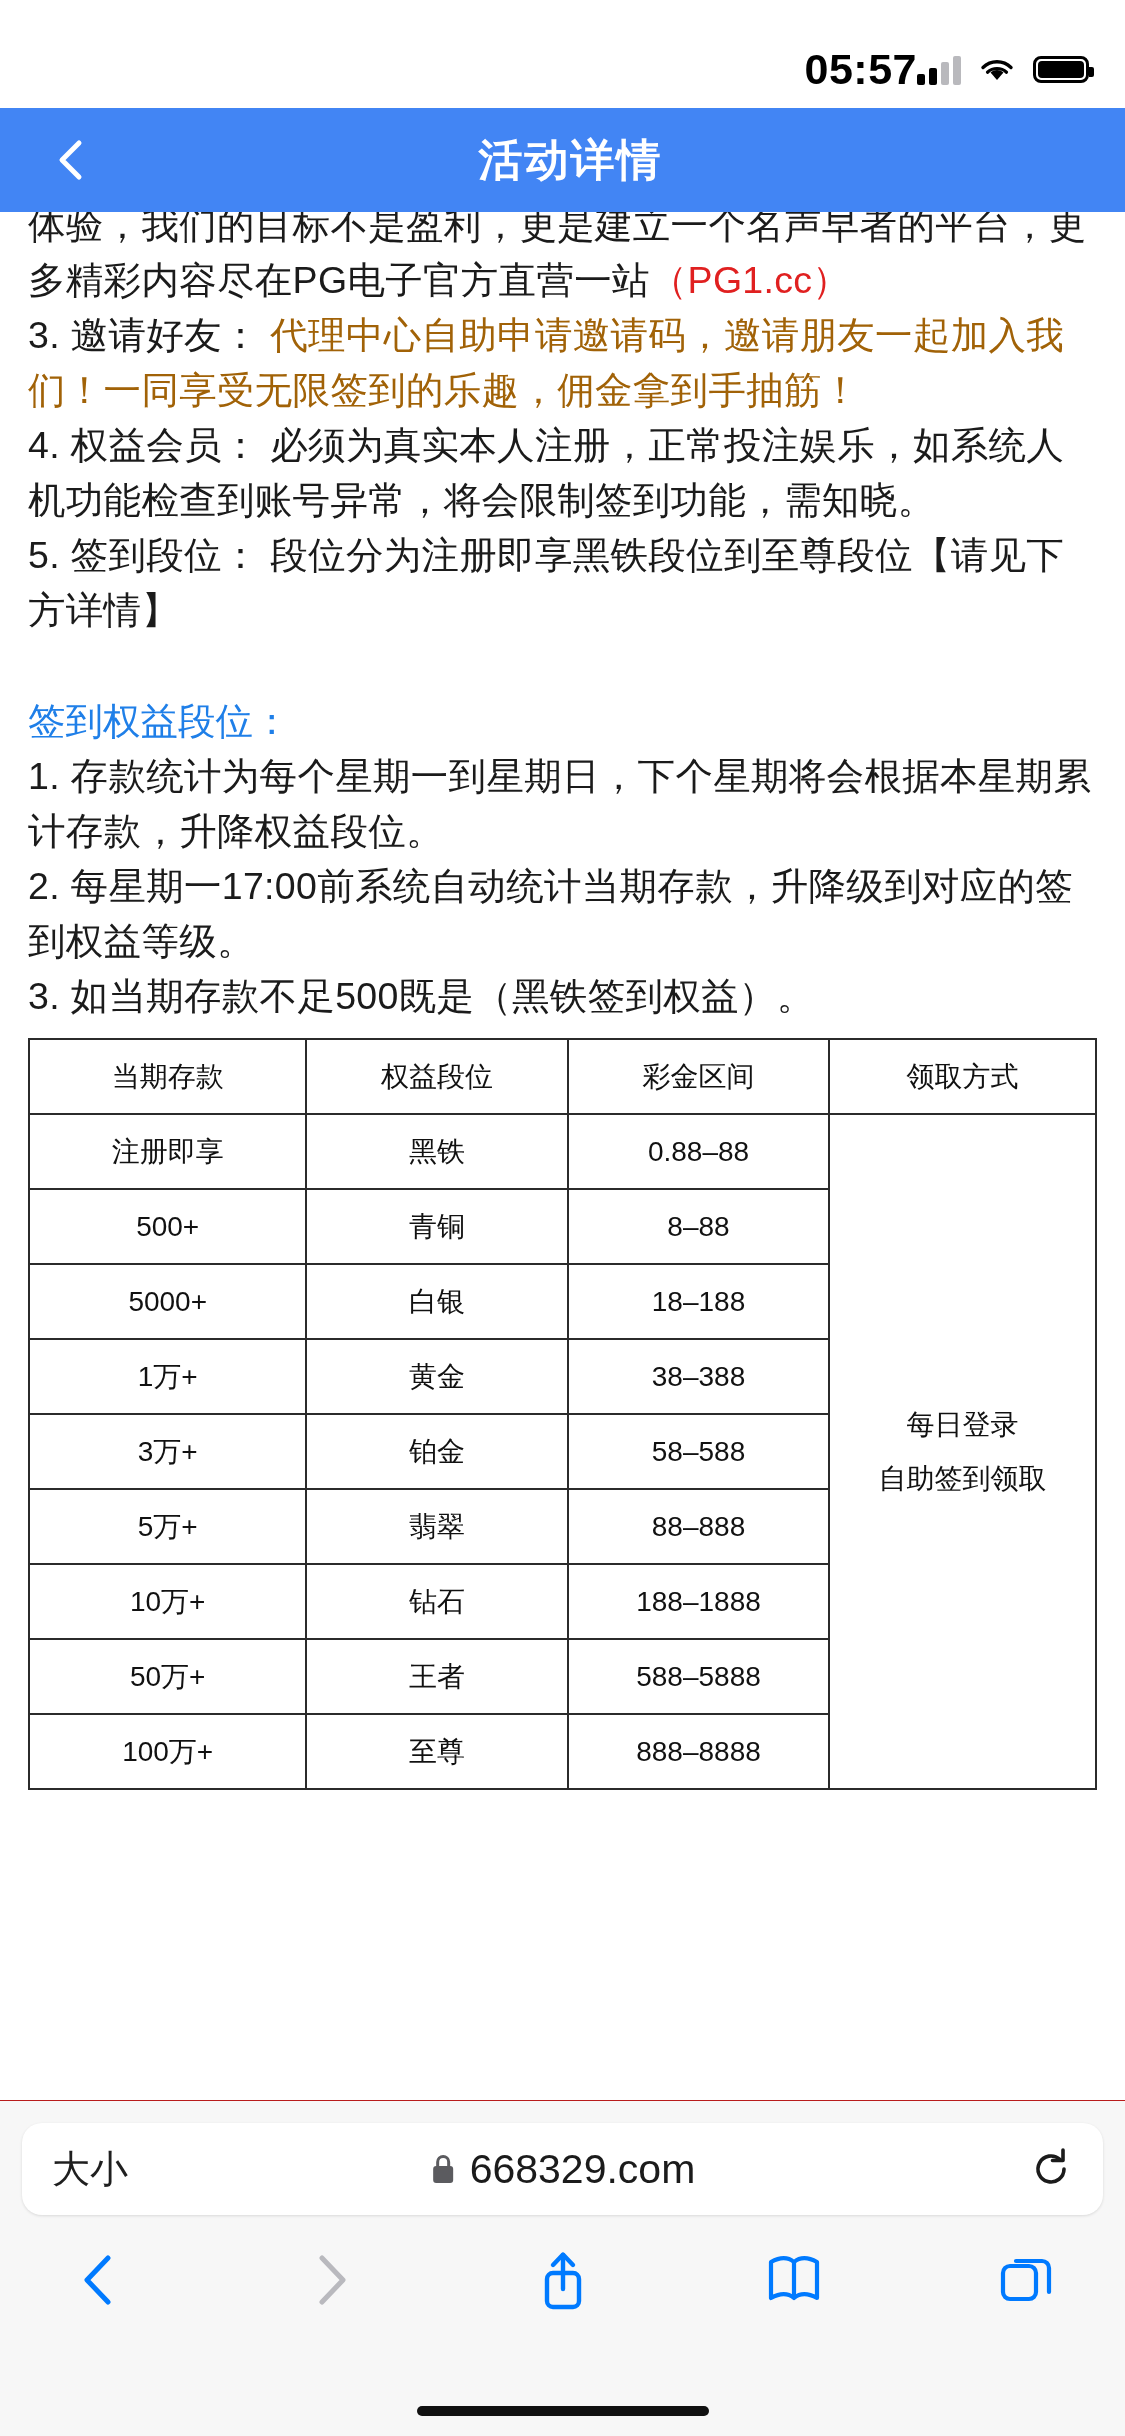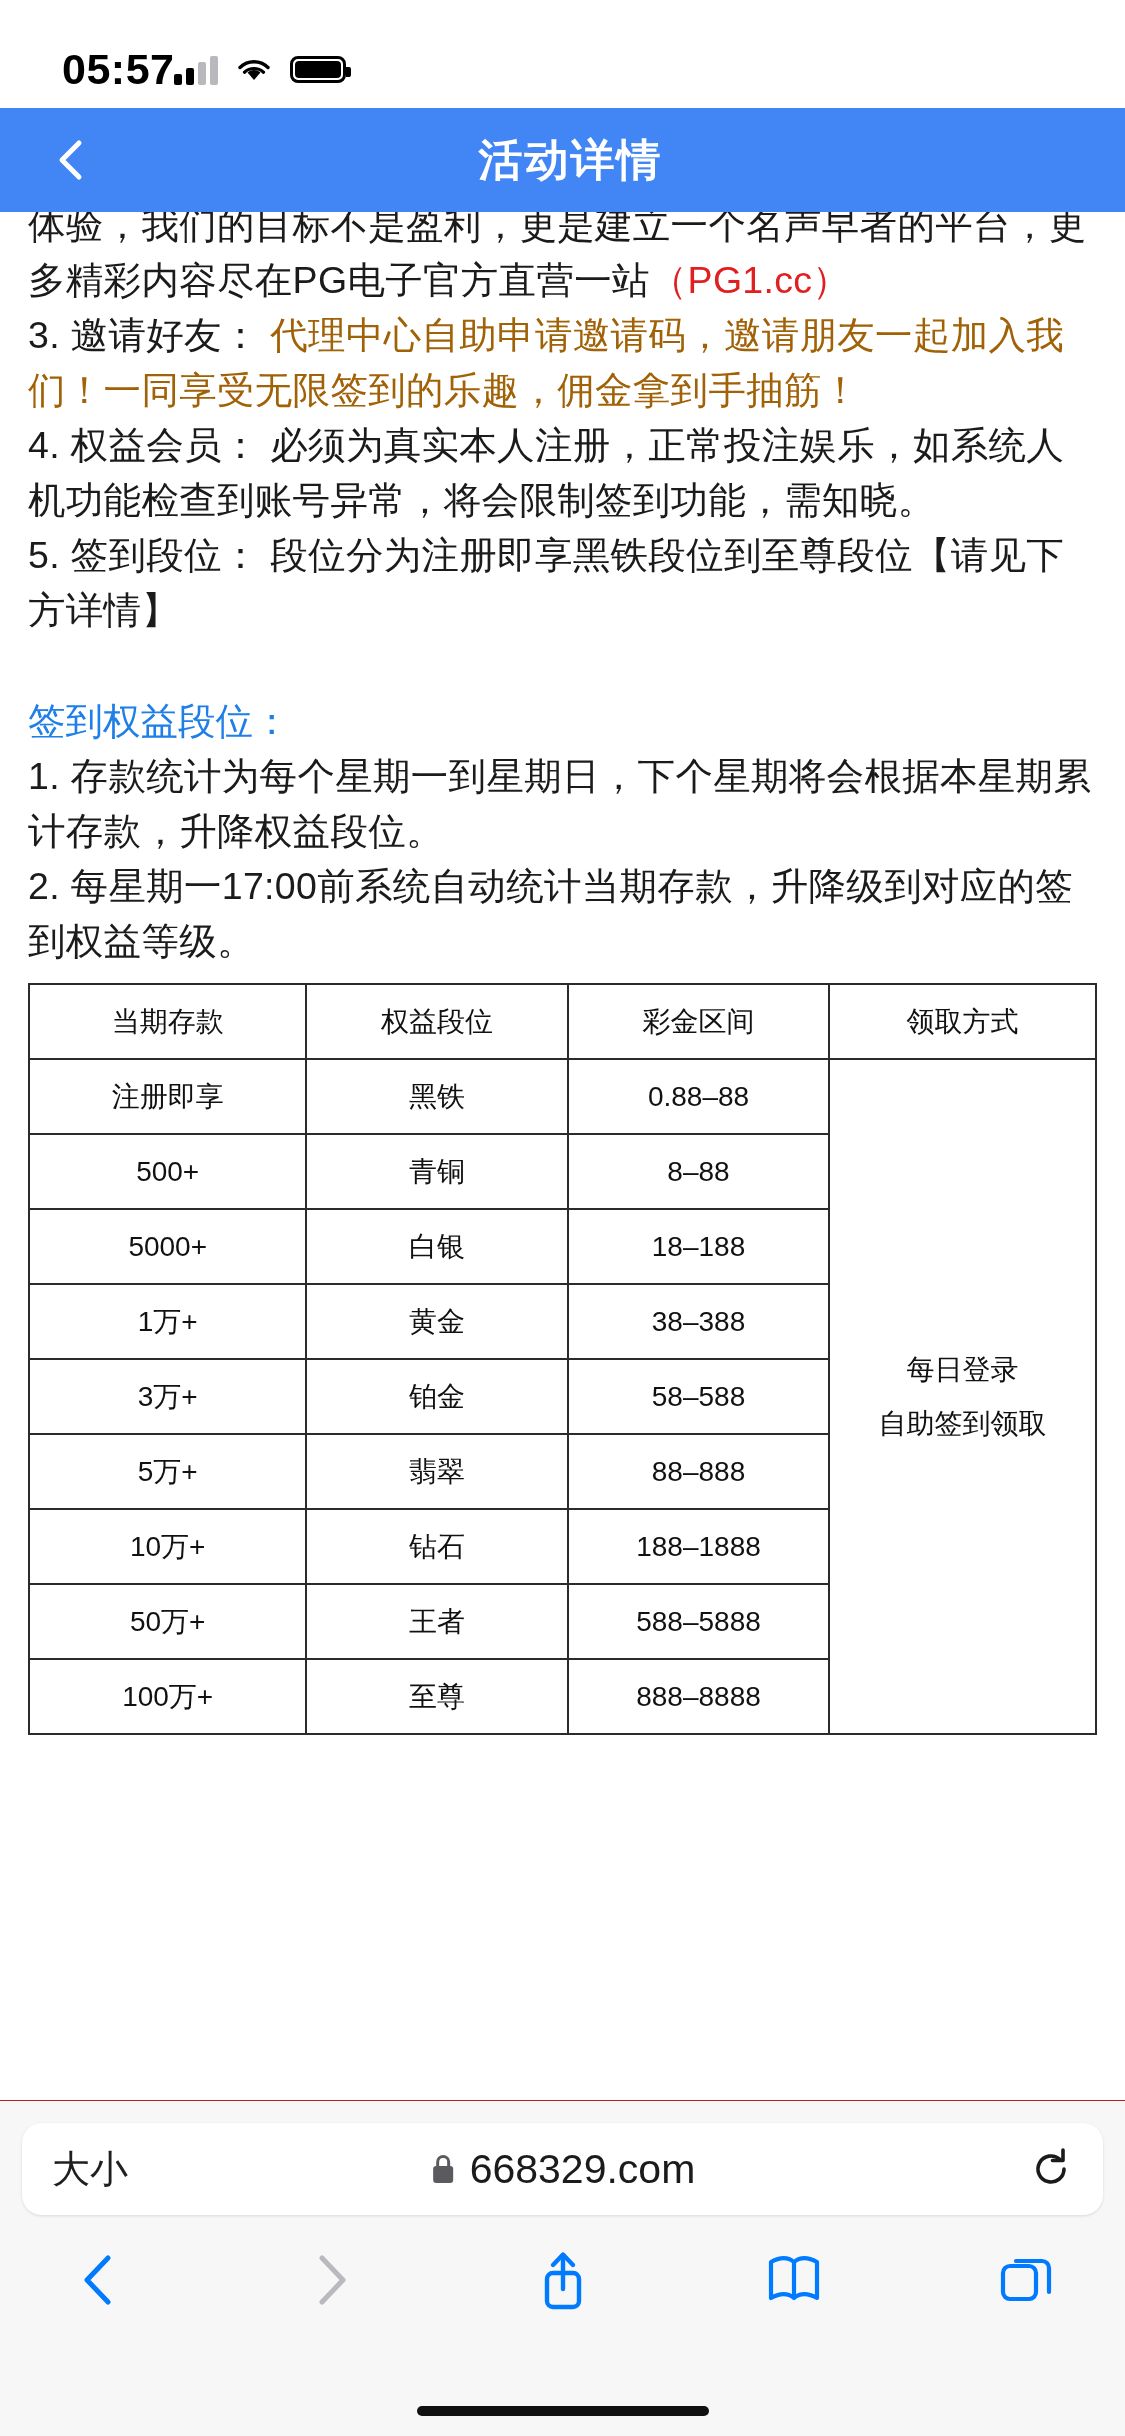--- a/index.html
+++ b/index.html
@@ -9,22 +9,22 @@
     background: #ffffff;
     font-family: "Liberation Sans", sans-serif;
   }
   body { position: relative; overflow: hidden; }
 
   
   .statusbar {
     height: 108px;
     display: flex;
     align-items: center;
-    justify-content: flex-start;
-    padding: 30px 56px 0 62px;
+    justify-content: flex-end;
+    padding: 30px 36px 0 62px;
     background: #ffffff;
   }
   .status-time {
     font-size: 43px;
     font-weight: 600;
     letter-spacing: 0.5px;
     color: #000;
   }
   .status-right {
     display: flex;
@@ -241,20 +241,21 @@
   </div>
 
   <div class="para">4. 权益会员： 必须为真实本人注册，正常投注娱乐，如系统人机功能检查到账号异常，将会限制签到功能，需知晓。</div>
 
   <div class="para">5. 签到段位： 段位分为注册即享黑铁段位到至尊段位【请见下方详情】</div>
 
   <div class="blue-head">签到权益段位：</div>
 
   <div class="para">1. 存款统计为每个星期一到星期日，下个星期将会根据本星期累计存款，升降权益段位。</div>
   <div class="para">2. 每星期一17:00前系统自动统计当期存款，升降级到对应的签到权益等级。</div>
+  <div class="para">3. 如当期存款不足500既是（黑铁签到权益）。</div>
 
   <table class="rank-table">
     <tbody>
       <tr>
         <td class="col1">当期存款</td>
         <td class="col2">权益段位</td>
         <td class="col3">彩金区间</td>
         <td class="col4">领取方式</td>
       </tr>
       <tr>

